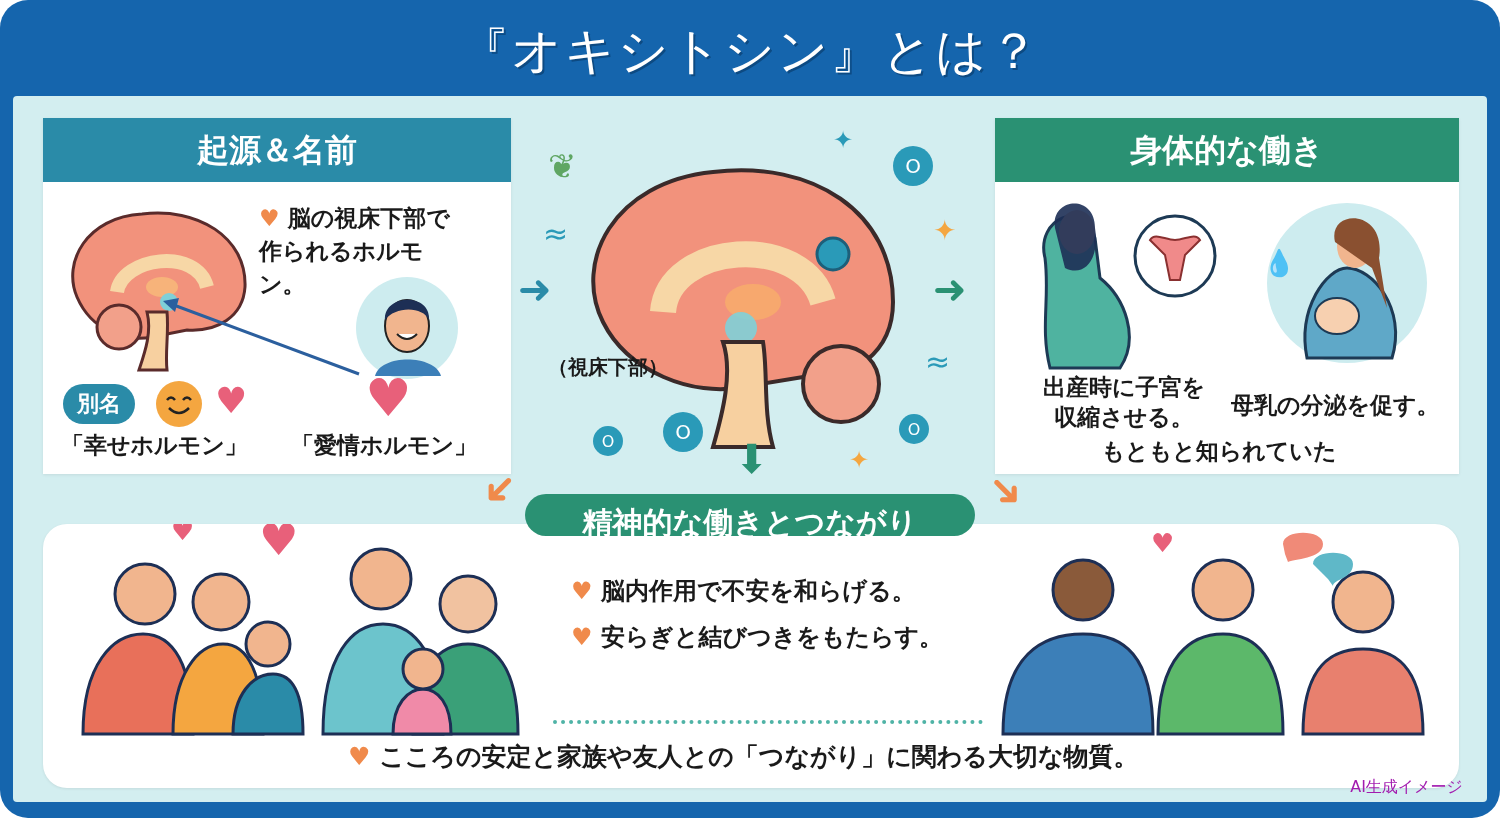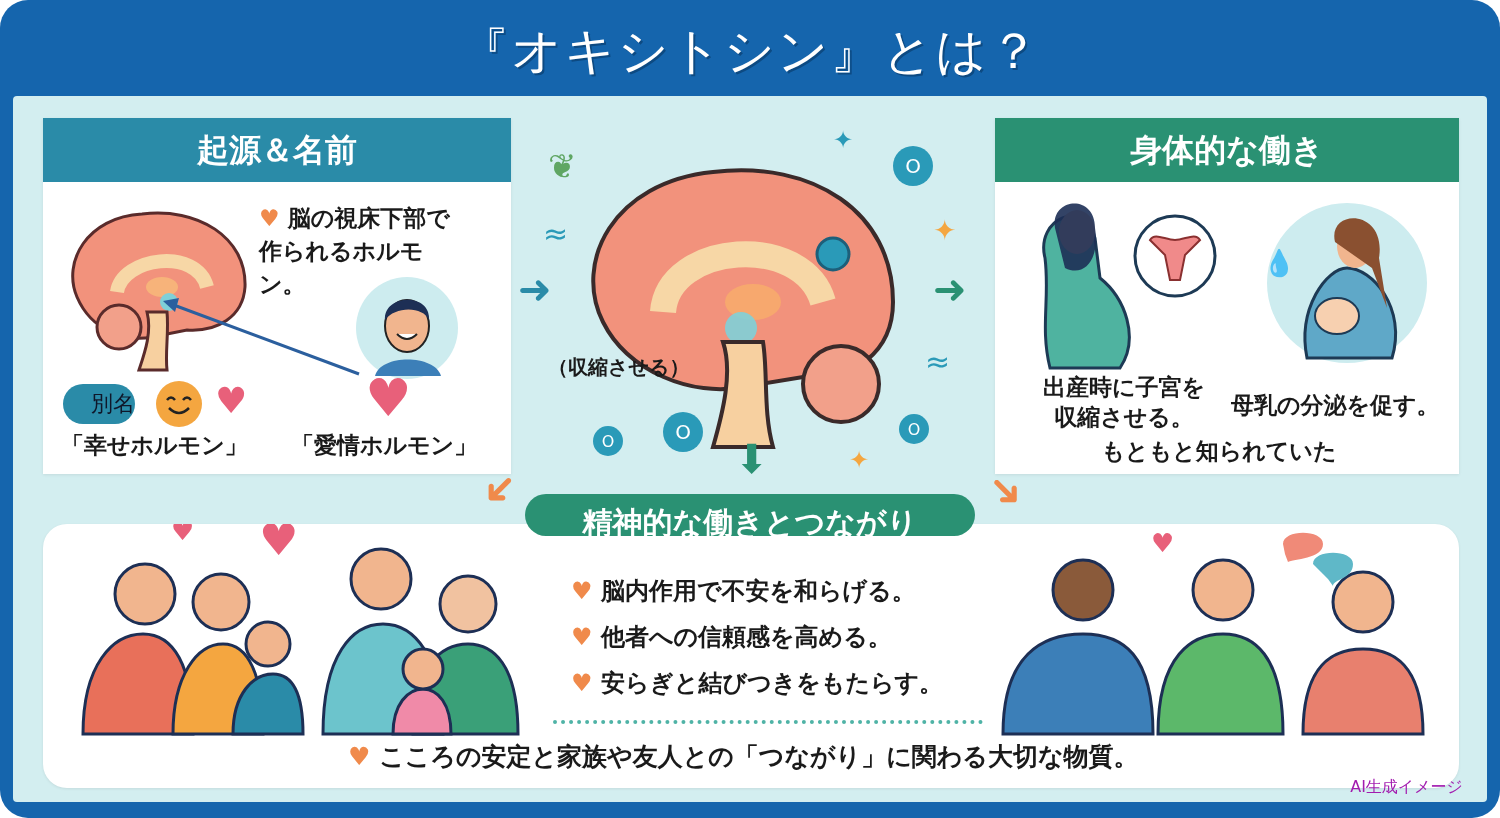--- a/index.html
+++ b/index.html
@@ -10,21 +10,21 @@
   .inner{position:absolute;left:13px;top:96px;width:1474px;height:706px;background:#d3eef0;border-radius:4px}
   .panel{position:absolute;background:#fff;border-radius:0;overflow:hidden;box-shadow:0 1px 3px rgba(0,0,0,.08)}
   .panel-head{height:64px;color:#fff;font-size:32px;font-weight:bold;text-align:center;line-height:64px}
   .p1{left:30px;top:22px;width:468px;height:356px}
   .p1 .panel-head{background:#2a8ba8}
   .p2{left:982px;top:22px;width:464px;height:356px}
   .p2 .panel-head{background:#2a9173}
   .p3{left:30px;top:428px;width:1416px;height:264px;border-radius:24px}
   .txt{position:absolute;font-weight:bold;color:#1a1a1a}
   .heart{color:#f08a4b}
-  .pill{position:absolute;background:#2a8ba8;color:#0f172a;font-weight:normal;border-radius:22px;text-align:right}
+  .pill{position:absolute;background:#2a8ba8;color:#ffffff;font-weight:bold;border-radius:22px;text-align:center}
   .green-pill{position:absolute;left:512px;top:398px;width:450px;height:42px;background:#2a9173;color:#fff;font-size:30px;font-weight:bold;border-radius:30px;text-align:center;line-height:58px;z-index:5}
   .dots{position:absolute;left:540px;top:624px;width:430px;border-top:4px dotted #4fb3a6}
   .credit{position:absolute;right:24px;bottom:4px;font-size:16px;color:#a21caf}
   svg{position:absolute;overflow:visible}
 </style>
 </head>
 <body>
 
 <div class="frame">
   <div class="title">『オキシトシン』とは？</div>
@@ -71,21 +71,21 @@
 
     <svg style="left:560px;top:56px" width="360" height="300" viewBox="0 0 360 300">
       <path d="M30 170 C0 110 40 30 140 20 C240 8 320 60 320 150 C320 200 280 230 230 225 L170 235 C120 245 55 220 30 170Z" fill="#f2927c" stroke="#3a2a2a" stroke-width="4"></path>
       <path d="M90 160 C95 90 230 80 250 150" fill="none" stroke="#f7d7a6" stroke-width="26"></path>
       <ellipse cx="180" cy="150" rx="28" ry="18" fill="#f7a86e"></ellipse>
       <circle cx="168" cy="176" r="16" fill="#7fd0d8" opacity=".9"></circle>
       <path d="M150 190 C160 220 150 260 140 295 L200 295 C190 260 195 220 190 190Z" fill="#f7d0a0" stroke="#3a2a2a" stroke-width="4"></path>
       <circle cx="268" cy="232" r="38" fill="#f2a08a" stroke="#3a2a2a" stroke-width="4"></circle>
       <circle cx="260" cy="102" r="16" fill="#2a9ab8" stroke="#1d5f7a" stroke-width="3"></circle>
     </svg>
-    <div class="txt" style="left:535px;top:258px;font-size:20px">（収縮させる）</div>
+    <div class="txt" style="left:535px;top:258px;font-size:20px">（視床下部）</div>
     <svg style="left:870px;top:40px" width="60" height="60">
         <circle cx="30" cy="30" r="20" fill="#2a9ab8"></circle>
         <text x="30" y="37" font-size="20" text-anchor="middle" fill="#fff">O</text>
       </svg>
     <svg style="left:570px;top:320px" width="50" height="50">
         <circle cx="25" cy="25" r="15" fill="#2a9ab8"></circle>
         <text x="25" y="31" font-size="16" text-anchor="middle" fill="#fff">O</text>
       </svg>
     <svg style="left:640px;top:306px" width="60" height="60">
         <circle cx="30" cy="30" r="20" fill="#2a9ab8"></circle>
@@ -146,21 +146,20 @@
         <circle cx="318" cy="45" r="30" fill="#f1b58e" stroke="#1d2f55" stroke-width="3"></circle>
         <path d="M350 200 C350 130 380 110 405 110 C430 110 455 130 455 200Z" fill="#3aa078" stroke="#1d2f55" stroke-width="3"></path>
         <circle cx="405" cy="70" r="28" fill="#f1c2a0" stroke="#1d2f55" stroke-width="3"></circle>
         <path d="M330 200 C330 170 345 155 360 155 C375 155 388 170 388 200Z" fill="#f08aa8" stroke="#1d2f55" stroke-width="3"></path>
         <circle cx="360" cy="135" r="20" fill="#f1b58e" stroke="#1d2f55" stroke-width="3"></circle>
       </svg>
       <div style="position:absolute;left:216px;top:-10px;font-size:44px;color:#e8607a">♥</div>
       <div style="position:absolute;left:128px;top:-8px;font-size:26px;color:#e8607a">♥</div>
       <div class="txt" style="left:528px;top:44px;font-size:24px;line-height:46px">
         <div><span class="heart">♥</span> <span>脳内作用で不安を和らげる。</span></div>
-        <div><span class="heart">♥</span> <span>他者への信頼感を高める。</span></div>
         <div><span class="heart">♥</span> <span>安らぎと結びつきをもたらす。</span></div>
       </div>
       <div class="dots" style="left:510px;top:196px"></div>
       <svg style="left:950px;top:0px" width="440" height="210" viewBox="0 0 440 210">
         <path d="M10 210 C10 130 50 110 90 110 C130 110 160 130 160 210Z" fill="#3c7fb8" stroke="#1d2f55" stroke-width="3"></path>
         <circle cx="90" cy="66" r="30" fill="#8a5a3a" stroke="#1d2f55" stroke-width="3"></circle>
         <path d="M165 210 C165 130 200 110 230 110 C260 110 290 130 290 210Z" fill="#5cb86a" stroke="#1d2f55" stroke-width="3"></path>
         <circle cx="230" cy="66" r="30" fill="#f1b58e" stroke="#1d2f55" stroke-width="3"></circle>
         <path d="M310 210 C310 140 340 125 370 125 C400 125 430 140 430 210Z" fill="#e8806e" stroke="#1d2f55" stroke-width="3"></path>
         <circle cx="370" cy="78" r="30" fill="#f1b58e" stroke="#1d2f55" stroke-width="3"></circle>

